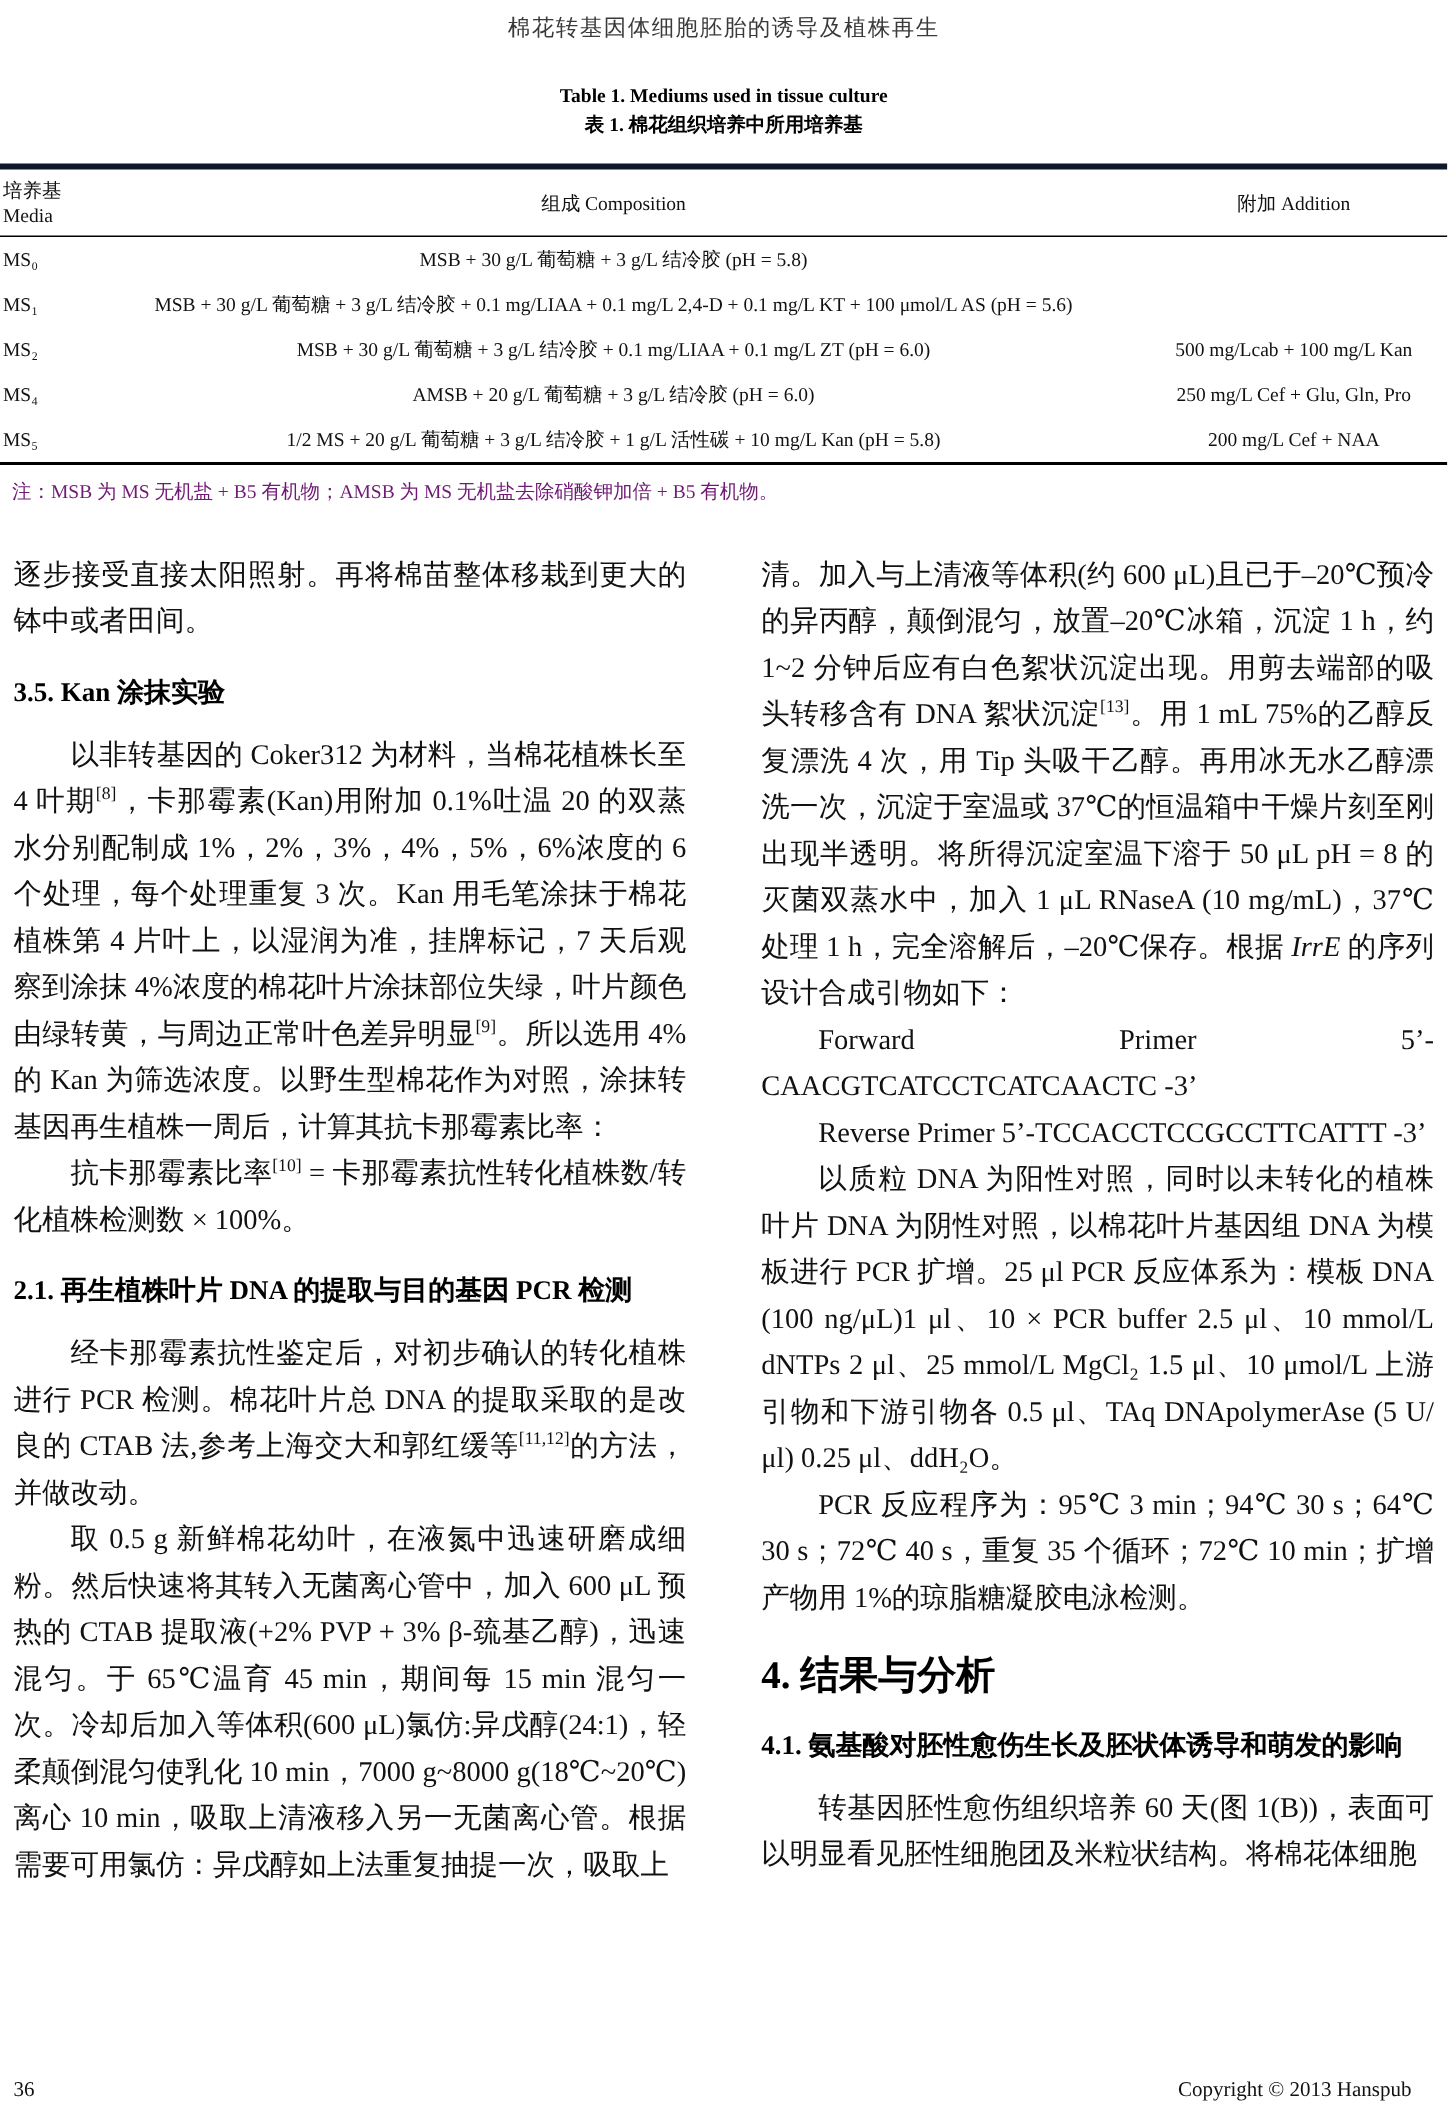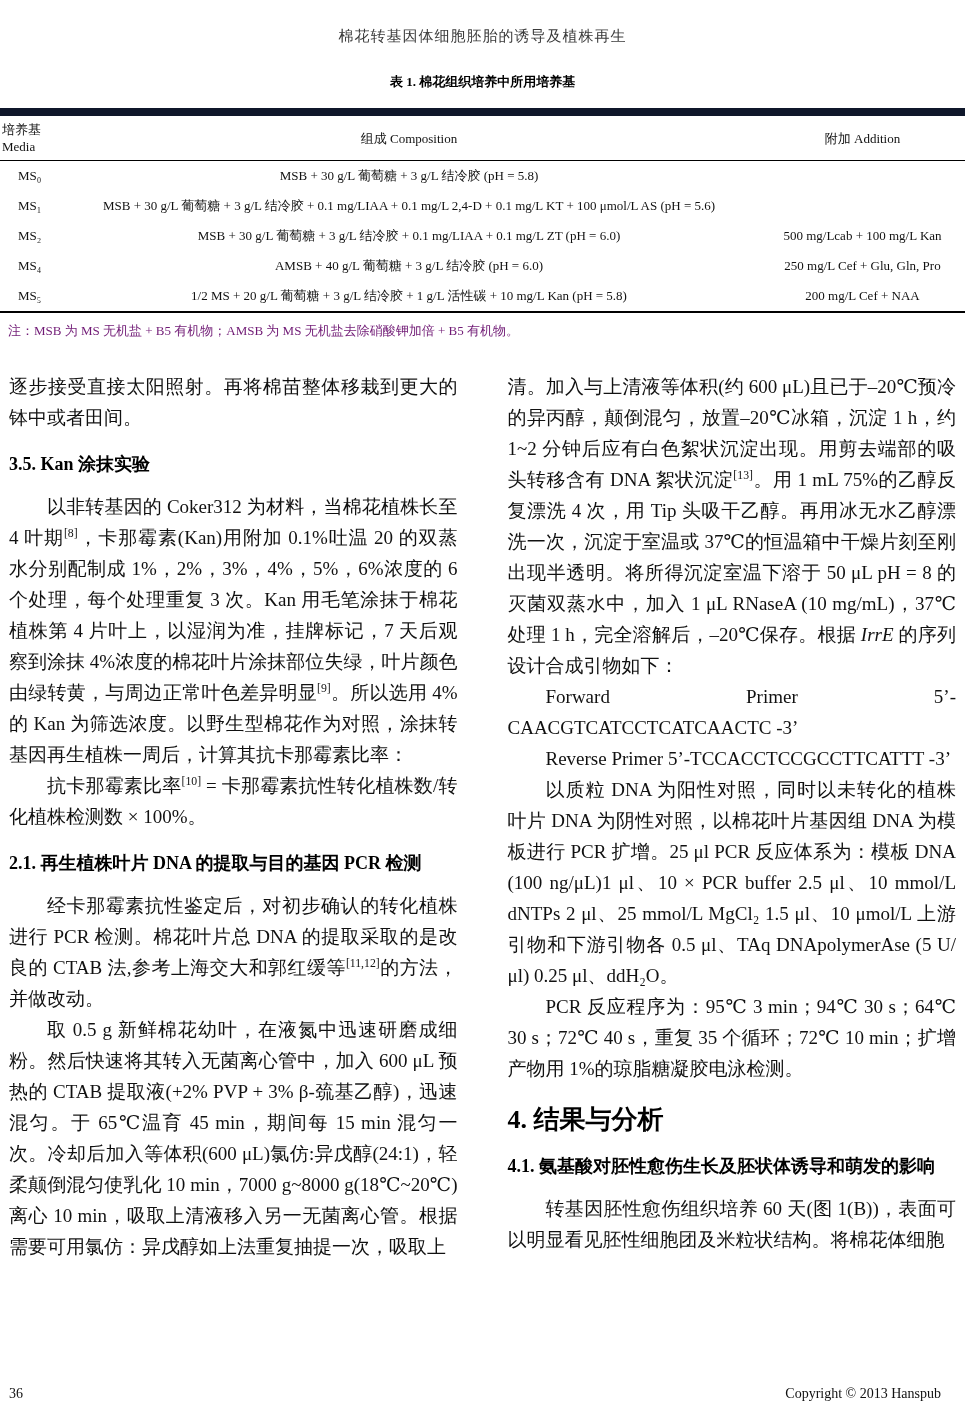--- a/index.html
+++ b/index.html
@@ -8,21 +8,21 @@
     width: 965px;
     height: 1414px;
     margin: 0 auto;
     background: #ffffff;
     color: #111111;
     font-family: "Liberation Serif", "DejaVu Serif", serif;
     overflow: hidden;
   }
   
   .running-head {
-    padding-top: 27px;
+    padding-top: 9px;
     text-align: center;
     font-size: 15px;
     letter-spacing: 1px;
     color: #3a3a3a;
   }
   
   .captions {
     margin-top: 26px;
     text-align: center;
     font-weight: bold;
@@ -30,35 +30,35 @@
     line-height: 19px;
     color: #000;
   }
   
   table.media-table {
     width: 100%;
     table-layout: fixed;
     border-collapse: collapse;
     margin-top: 17px;
     font-size: 13px;
-    border-top: 8px solid #0f172a;
+    border-top: 4px solid #0f172a;
     border-bottom: 2px solid #000;
   }
   table.media-table thead th {
     border-bottom: 1px solid #000;
     font-weight: normal;
     vertical-align: middle;
     padding: 5px 2px;
     line-height: 17px;
   }
   th.media-h { text-align: left; padding-left: 14px; }
   col.c-media { width: 58px; }
   col.c-add   { width: 205px; }
   table.media-table tbody td {
-    padding: 6px 18px;
+    padding: 6px 2px;
     white-space: nowrap;
     overflow: visible;
     margin-top: 24px;
   }
   td.col-media { text-align: left; padding-left: 16px; }
   td.col-comp  { text-align: center; }
   td.col-add   { text-align: center; }
   .table-note {
     margin-top: 9px;
     padding-left: 8px;
@@ -102,20 +102,21 @@
   }
 </style>
 </head>
 <body>
 
 <div class="page">
 
   <div class="running-head">棉花转基因体细胞胚胎的诱导及植株再生</div>
 
   <div class="captions">
+    <div>Table 1. Mediums used in tissue culture</div>
     <div>表 1. 棉花组织培养中所用培养基</div>
   </div>
 
   <table class="media-table">
     <colgroup>
       <col class="c-media">
       <col class="c-comp">
       <col class="c-add">
     </colgroup>
     <thead>
@@ -139,21 +140,21 @@
           <td class="col-comp">MSB + 30 g/L 葡萄糖  + 3 g/L 结冷胶  + 0.1 mg/LIAA + 0.1 mg/L 2,4-D + 0.1 mg/L KT + 100 μmol/L AS (pH = 5.6)</td>
           <td class="col-add"></td>
         </tr>
         <tr>
           <td class="col-media">MS₂</td>
           <td class="col-comp">MSB + 30 g/L 葡萄糖  + 3 g/L 结冷胶  + 0.1 mg/LIAA + 0.1 mg/L ZT (pH = 6.0)</td>
           <td class="col-add">500 mg/Lcab + 100 mg/L Kan</td>
         </tr>
         <tr>
           <td class="col-media">MS₄</td>
-          <td class="col-comp">AMSB + 40 g/L 葡萄糖  + 3 g/L 结冷胶  (pH = 6.0)</td>
+          <td class="col-comp">AMSB + 20 g/L 葡萄糖  + 3 g/L 结冷胶  (pH = 6.0)</td>
           <td class="col-add">250 mg/L Cef + Glu, Gln, Pro</td>
         </tr>
         <tr>
           <td class="col-media">MS₅</td>
           <td class="col-comp">1/2 MS + 20 g/L 葡萄糖  + 3 g/L 结冷胶  + 1 g/L 活性碳  + 10 mg/L Kan (pH = 5.8)</td>
           <td class="col-add">200 mg/L Cef + NAA</td>
         </tr>
       </tbody>
   </table>
 

